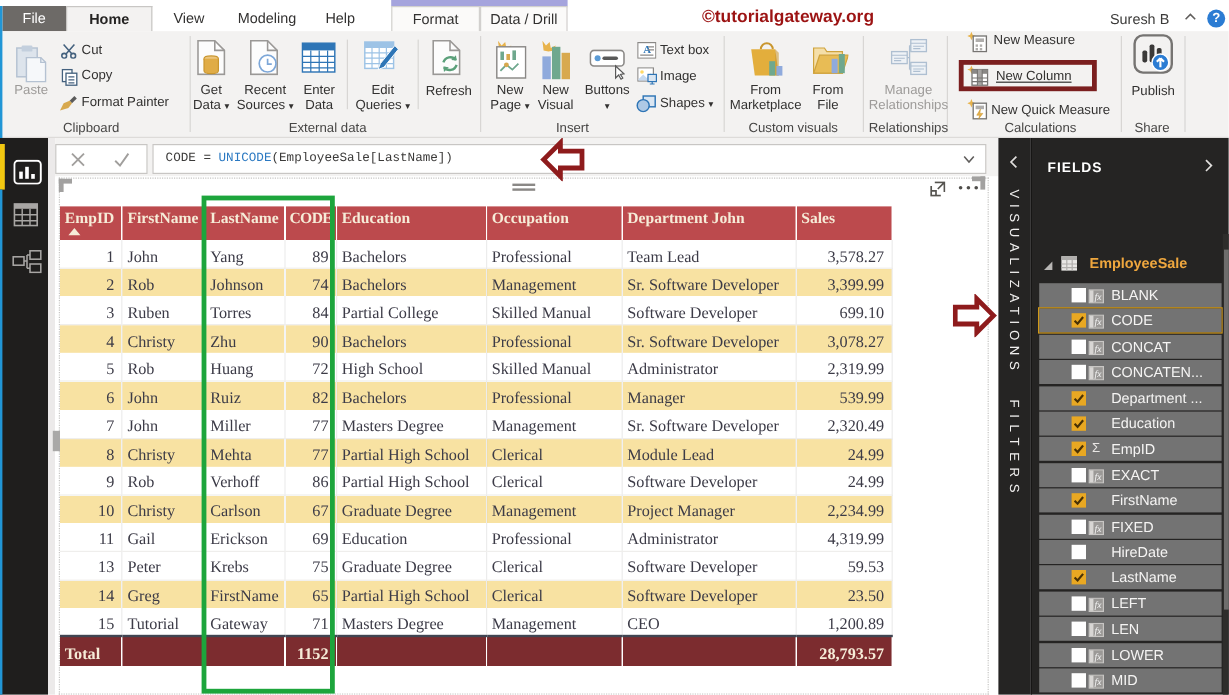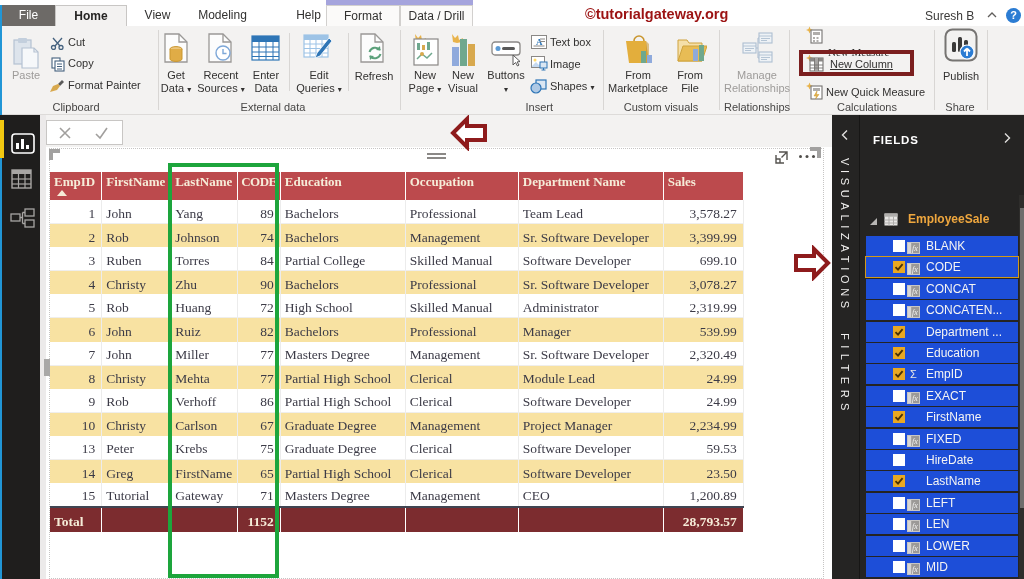--- a/index.html
+++ b/index.html
@@ -45,60 +45,60 @@
 #sortarr{position:absolute;left:11px;top:43px;width:0;height:0;border-left:5px solid transparent;border-right:5px solid transparent;border-bottom:6px solid #f6ecd8;}
 #greenbox{position:absolute;left:122px;top:16px;width:111px;height:415px;border:4px solid #1da53c;}
 
 #vizstrip{left:832px;top:115px;width:27px;height:464px;background:#252423;}
 .vtext{position:absolute;left:19px;transform:rotate(90deg);transform-origin:0 0;white-space:nowrap;font-size:11px;letter-spacing:4.7px;color:#f1f0ef;}
 #fields{left:859px;top:115px;width:165px;height:464px;background:#252423;border-left:1px solid #171615;}
 #fieldshd{position:absolute;left:13px;top:19px;font-size:11.5px;font-weight:bold;letter-spacing:0.8px;color:#fff;}
 #fieldsx{position:absolute;left:143px;top:17px;color:#e1dfdd;font-size:12px;}
 #search{position:absolute;left:5px;top:52px;width:154px;height:27px;background:#1c1b1a;border:1px solid #454442;color:#b3b0ad;font-size:11.5px;line-height:25px;}
 #emprow{position:absolute;left:0;top:93px;width:160px;height:23px;}
-.frow{position:absolute;left:6px;width:152px;height:20px;background:#1d4ed8;}
+.frow{position:absolute;left:6px;width:152px;height:20px;background:#737373;}
 .frow.hl{outline:1px solid #d29a19;}
 .cb{position:absolute;left:27px;top:4px;width:12px;height:12px;background:#fff;}
 .cb.chk{background:#e9a822;}
 .cb.chk svg{position:absolute;left:0;top:0;}
 .fico{position:absolute;left:41px;top:4px;width:13px;height:12px;}
 .flab{position:absolute;left:60px;top:3px;font-size:12px;color:#f5f4f3;}
 #fsb{position:absolute;left:159px;top:80px;width:6px;height:384px;background:#2e2d2b;}
 #fsbthumb{position:absolute;left:1px;top:13px;width:5px;height:300px;background:#6e6d6c;}
 </style></head>
 <body>
 
 <div class="a" id="tabbar">
   <div id="ctxbar" class="a"></div>
   <div class="tab" id="tab-file">File</div>
   <div class="tab" id="tab-home">Home</div>
   <div class="tab" style="left:130px;width:55px;">View</div>
   <div class="tab" style="left:190px;width:65px;">Modeling</div>
-  <div class="tab" style="left:281px;width:55px;">Help</div>
+  <div class="tab" style="left:256px;width:55px;">Help</div>
   <div class="tab" id="tab-format">Format</div>
   <div class="tab" id="tab-datadrill">Data / Drill</div>
   <div class="a" id="tgw">©tutorialgateway.org</div>
   <div class="a" id="user">Suresh B</div>
   <div class="a" id="chev-up"><svg width="12" height="8" viewBox="0 0 12 8">
         <path d="M2 6 L6 2 L10 6" stroke="#605e5c" stroke-width="1.3" fill="none"></path>
       </svg></div>
   <div class="a" style="left:1006px;top:8px;width:15px;height:15px;border-radius:50%;background:#2b7cd3;color:#fff;font-size:11px;font-weight:bold;text-align:center;line-height:15px;">?</div>
 </div>
 
 <div class="a" id="ribbon">
 <div class="gsep" style="left:158px;"></div>
 <div class="gsep" style="left:400px;"></div>
 <div class="gsep" style="left:603px;"></div>
 <div class="gsep" style="left:719px;"></div>
 <div class="gsep" style="left:789px;"></div>
 <div class="gsep" style="left:934px;"></div>
 <div class="gsep" style="left:987px;"></div>
 <div class="glab" style="left:11px;">Clipboard</div>
 <div class="glab" style="left:208px;">External data</div>
-<div class="glab" style="left:423px;text-align:right;">Insert</div>
+<div class="glab" style="left:412px;">Insert</div>
 <div class="glab" style="left:596px;">Custom visuals</div>
 <div class="glab" style="left:692px;">Relationships</div>
 <div class="glab" style="left:802px;">Calculations</div>
 <div class="glab" style="left:895px;">Share</div>
 <div class="a" style="left:13px;top:11px;"><svg width="26" height="33" viewBox="0 0 26 33">
 <rect x="1" y="3" width="17" height="24" fill="#dde4ec" stroke="#b5c2d2" stroke-width="1.2"></rect>
 <rect x="5" y="1" width="9" height="5" rx="1" fill="#c3cfdd"></rect>
 <path d="M9 11 h12 l4 4 v16 h-16 z" fill="#f6f8fa" stroke="#b5c2d2" stroke-width="1.2"></path>
 <path d="M21 11 v4 h4" fill="none" stroke="#b5c2d2" stroke-width="1.2"></path>
 </svg></div>
@@ -230,21 +230,21 @@
 <div class="big dis" style="left:722px;top:43px;width:70px;">Manage<br>Relationships</div>
 <div class="a" style="left:806px;top:0px;"><svg width="18" height="18" viewBox="0 0 18 18">
         <path d="M3.5 0.5 L4.5 3 L7 4 L4.5 5 L3.5 7.5 L2.5 5 L0 4 L2.5 3 Z" fill="#e8b34b"></path>
         <rect x="5" y="4" width="11" height="13" fill="#fff" stroke="#767472" stroke-width="1.1"></rect>
         <rect x="7" y="6" width="7" height="3" fill="#b0aeac"></rect>
         <rect x="7" y="11" width="2" height="2" fill="#b0aeac"></rect>
         <rect x="10.5" y="11" width="2" height="2" fill="#b0aeac"></rect>
         <rect x="7" y="14" width="2" height="2" fill="#b0aeac"></rect>
         <rect x="10.5" y="14" width="2" height="2" fill="#b0aeac"></rect>
       </svg></div>
-<div class="sml" style="left:828px;top:20px;font-family:Liberation Serif, serif;">New Measure</div>
+<div class="sml" style="left:828px;top:2px;">New Measure</div>
 <div class="a" style="left:806px;top:28px;"><svg width="18" height="18" viewBox="0 0 18 18">
         <path d="M3.5 0.5 L4.5 3 L7 4 L4.5 5 L3.5 7.5 L2.5 5 L0 4 L2.5 3 Z" fill="#e8b34b"></path>
         <rect x="4" y="4" width="13" height="13" fill="#fff" stroke="#767472" stroke-width="1.1"></rect>
         <rect x="4" y="4" width="13" height="3.5" fill="#8a8886"></rect>
         <rect x="8.5" y="4" width="4" height="13" fill="#a6a4a2"></rect>
         <path d="M8.5 4 v13 M12.5 4 v13 M4 11 h13 M4 14 h13" stroke="#767472" stroke-width="0.9"></path>
       </svg></div>
 <div class="sml" style="left:830px;top:32px;text-decoration:underline;">New Column</div>
 <div class="a" style="left:806px;top:56px;"><svg width="18" height="18" viewBox="0 0 18 18">
         <path d="M3.5 0.5 L4.5 3 L7 4 L4.5 5 L3.5 7.5 L2.5 5 L0 4 L2.5 3 Z" fill="#e8b34b"></path>
@@ -297,20 +297,23 @@
 
 <div class="a" id="fxbar">
   <div id="fxbtns">
       <span style="position:absolute;left:11px;top:5px;"><svg width="14" height="14" viewBox="0 0 14 14">
           <path d="M2 2 L12 12 M12 2 L2 12" stroke="#a19f9d" stroke-width="1.6"></path>
         </svg></span>
   <span style="position:absolute;left:47px;top:5px;"><svg width="15" height="14" viewBox="0 0 15 14">
           <path d="M2 8 L6 12 L13 2" stroke="#a19f9d" stroke-width="1.6" fill="none"></path>
         </svg></span>
     </div>
+  <div id="fxinput">CODE = <span style="color:#2b79c2">UNICODE</span>(EmployeeSale[LastName])<svg style="position:absolute;right:8px;top:8px;" width="11" height="8" viewBox="0 0 11 8">
+        <path d="M1.5 1.5 L5.5 6 L9.5 1.5" stroke="#605e5c" stroke-width="1.3" fill="none"></path>
+      </svg></div>
 </div>
 
 <div class="a" id="canvas">
   <div id="vframe"></div>
   <div style="position:absolute;left:381px;top:6px;width:19px;height:2px;background:#8a8886;"></div>
   <div style="position:absolute;left:381px;top:10px;width:19px;height:2px;background:#8a8886;"></div>
   <svg style="position:absolute;left:729px;top:4px;" width="13" height="13" viewBox="0 0 13 13">
       <path d="M1 4 L1 12 L9 12 M1 8 L5 8 L5 12" fill="none" stroke="#55534f" stroke-width="1.4"></path>
       <path d="M4 1 L12 1 L12 9 M12 1 L6.5 6.5" fill="none" stroke="#55534f" stroke-width="1.4"></path>
     </svg>
@@ -331,21 +334,21 @@
         <col style="width:80px">
       </colgroup>
     <tbody>
         <tr>
           <th class="r" style="text-align:left;">EmpID</th>
           <th>FirstName</th>
           <th>LastName</th>
           <th style="letter-spacing:-0.5px;padding-left:3px;">CODE</th>
           <th>Education</th>
           <th>Occupation</th>
-          <th>Department Name</th>
+          <th>Department John</th>
           <th>Sales</th>
         </tr>
 <tr class="even">
           <td class="r">1</td>
           <td>John</td>
           <td>Yang</td>
           <td class="r">89</td>
           <td>Bachelors</td>
           <td>Professional</td>
           <td>Team Lead</td>
@@ -433,20 +436,30 @@
         </tr>
 <tr class="odd">
           <td class="r">10</td>
           <td>Christy</td>
           <td>Carlson</td>
           <td class="r">67</td>
           <td>Graduate Degree</td>
           <td>Management</td>
           <td>Project Manager</td>
           <td class="r">2,234.99</td>
+        </tr>
+<tr class="even">
+          <td class="r">11</td>
+          <td>Gail</td>
+          <td>Erickson</td>
+          <td class="r">69</td>
+          <td>Education</td>
+          <td>Professional</td>
+          <td>Administrator</td>
+          <td class="r">4,319.99</td>
         </tr>
 <tr class="even">
           <td class="r">13</td>
           <td>Peter</td>
           <td>Krebs</td>
           <td class="r">75</td>
           <td>Graduate Degree</td>
           <td>Clerical</td>
           <td>Software Developer</td>
           <td class="r">59.53</td>

